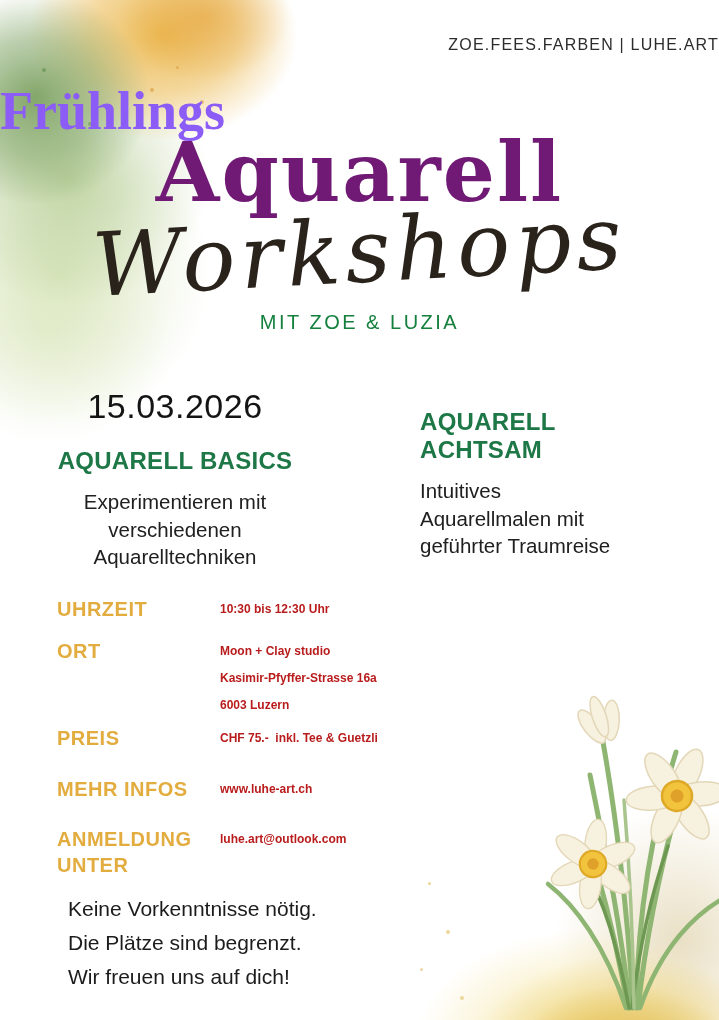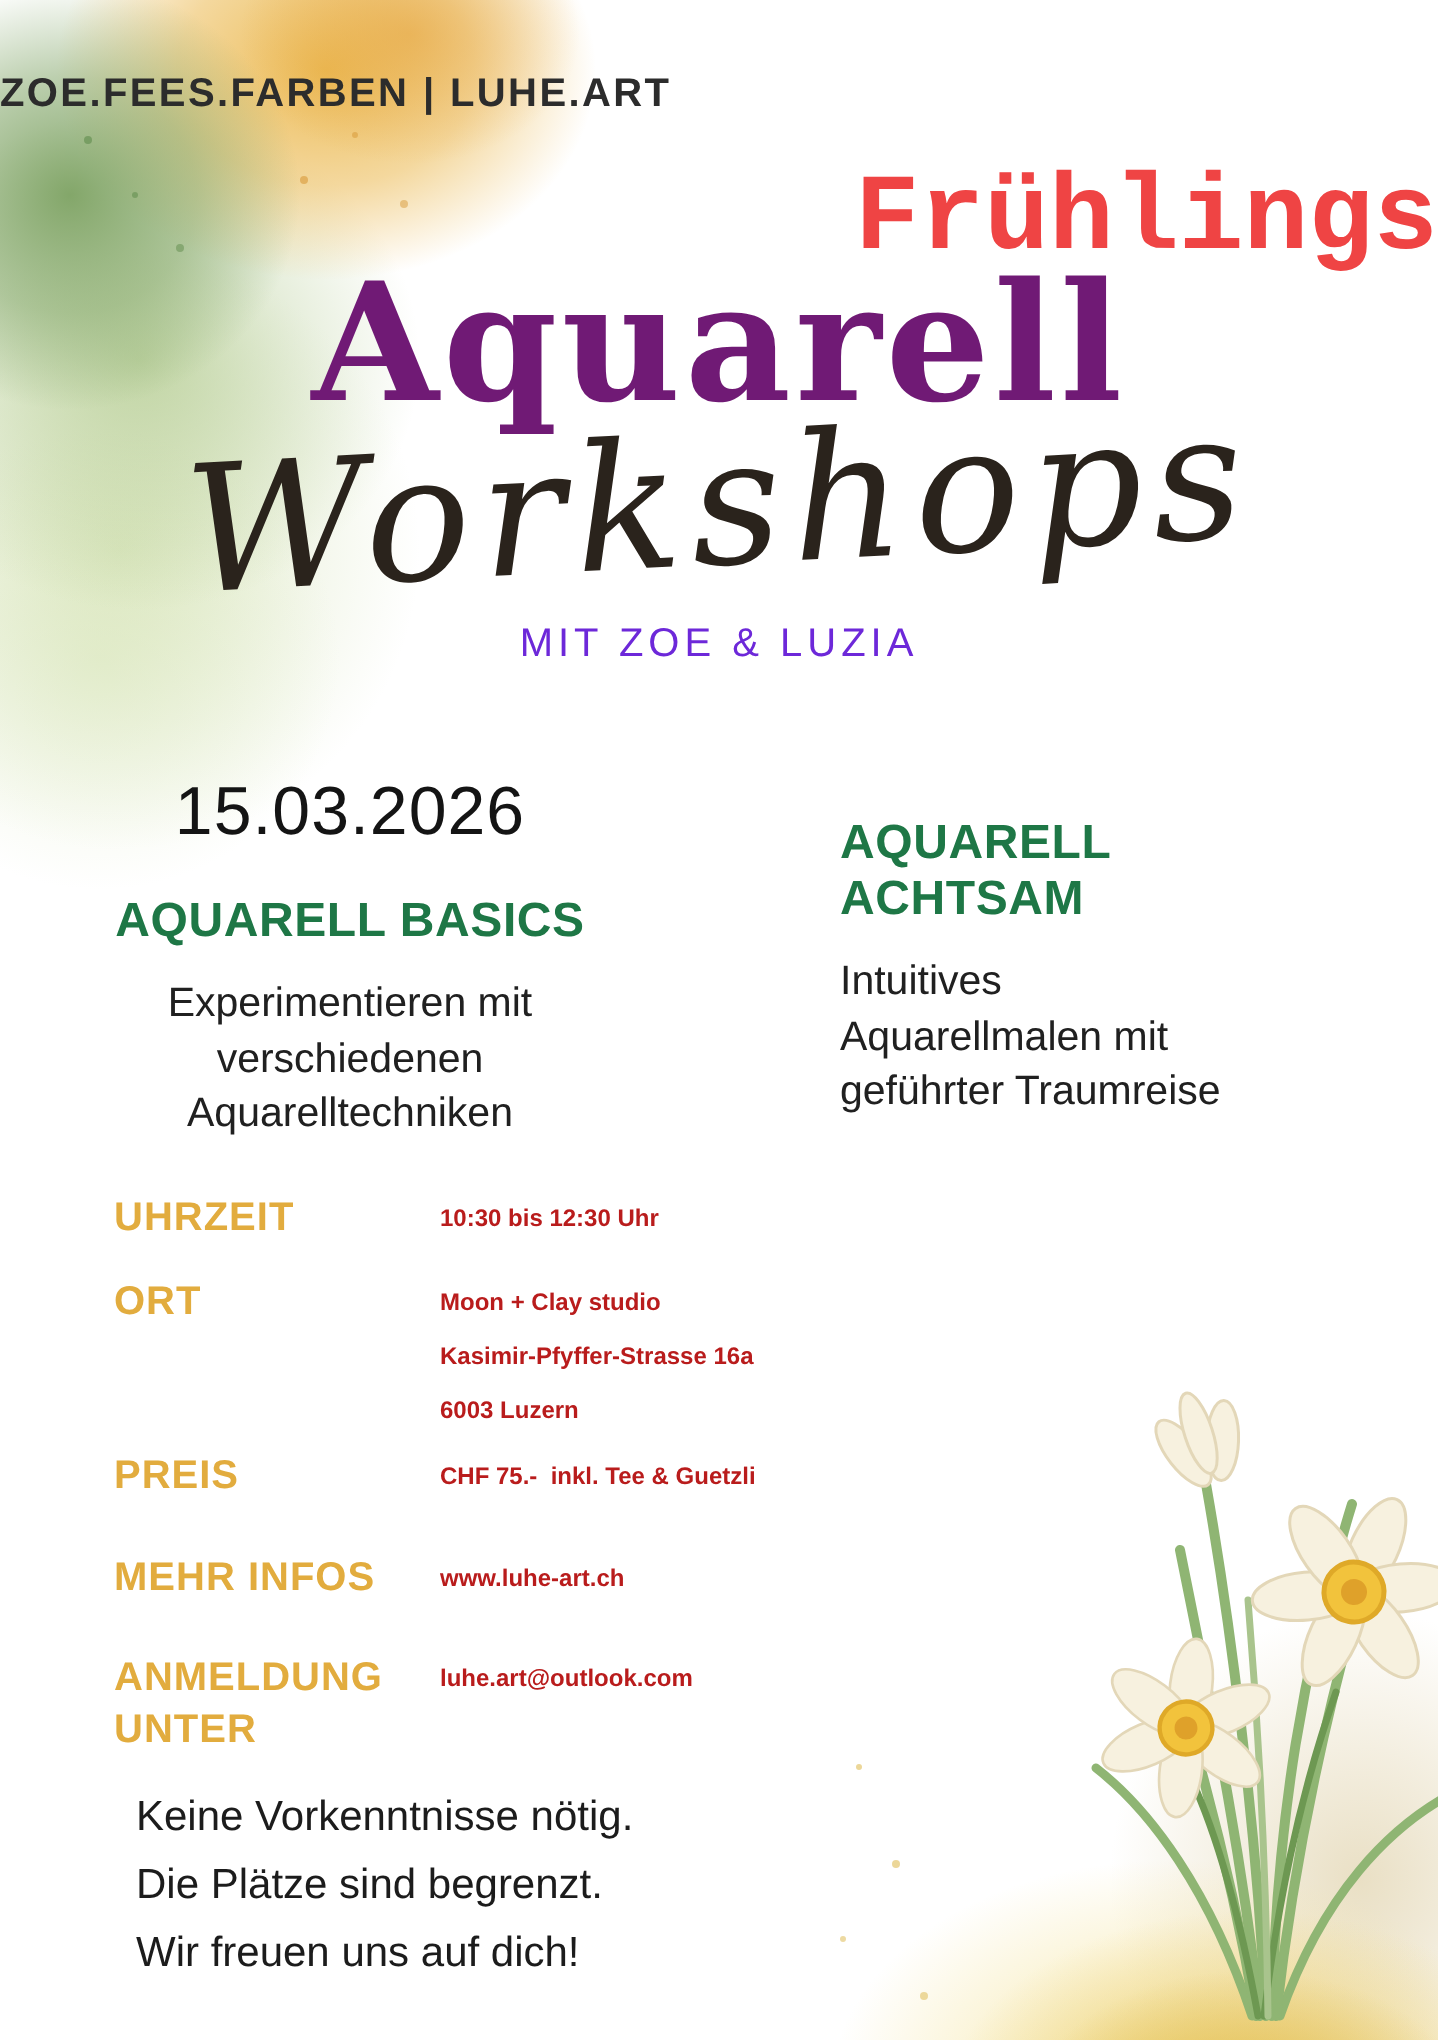--- a/index.html
+++ b/index.html
@@ -30,34 +30,34 @@
   .blob-mound-pale   {left:415px; top:930px; width:340px;height:230px;
     background:radial-gradient(closest-side, rgba(244,226,150,.95), rgba(244,226,150,0) 100%);}
   .blob-mound-mid    {left:470px; top:955px; width:310px;height:210px;
     background:radial-gradient(closest-side, rgba(235,203,104,.95), rgba(235,203,104,0) 100%);}
   .blob-mound-deep   {left:510px; top:985px; width:230px;height:160px;
     background:radial-gradient(closest-side, rgba(224,187,78,1), rgba(224,187,78,0) 100%);}
   .speck{position:absolute;border-radius:50%;pointer-events:none;}
   .daffodils{position:absolute;left:400px;top:680px;width:319px;height:340px;pointer-events:none;}
 
   
-  .brand{position:absolute;left:0;right:0;top:36px;text-align:left;
-    font-size:20px;font-weight:700;letter-spacing:1.2px;color:#2c2c2c;}
-  .title-gold{position:absolute;left:0;right:0;top:84px;text-align:right;
-    font-family:Liberation Mono, monospace;font-weight:700;font-size:54px;line-height:1;
-    color:#ef4444;}
+  .brand{position:absolute;left:0;right:0;top:36px;text-align:right;
+    font-size:16px;font-weight:400;letter-spacing:1.2px;color:#2c2c2c;}
+  .title-gold{position:absolute;left:0;right:0;top:84px;text-align:left;
+    font-family:Liberation Serif, serif;font-weight:700;font-size:54px;line-height:1;
+    color:#8b5cf6;}
   .title-green{position:absolute;left:0;right:0;top:131px;text-align:center;
     font-family:"DejaVu Serif", serif;font-weight:700;font-size:82px;line-height:1;
     letter-spacing:2px;color:#701a75;}
   .title-script{position:absolute;left:0;right:0;top:204px;text-align:center;
     font-family:"DejaVu Serif", serif;font-style:italic;font-weight:400;
     font-size:88px;line-height:1.1;letter-spacing:5px;color:#2a231c;
     transform:rotate(-3deg);}
   .subtitle{position:absolute;left:0;right:0;top:311px;text-align:center;
-    font-size:20px;font-weight:500;letter-spacing:2.5px;color:#6d28d9;}
+    font-size:20px;font-weight:500;letter-spacing:2.5px;color:#15803d;}
 
   
   .w-col{position:absolute;top:387px;width:250px;}
   .w-col.left{left:50px;text-align:center;} .w-col.right{left:420px;}
   .w-date{font-size:34px;font-weight:500;color:#141414;letter-spacing:.5px;}
   .w-name{margin-top:21px;font-size:24px;font-weight:700;letter-spacing:.3px;color:#1E7746;}
   .w-desc{margin-top:13px;font-size:20.5px;line-height:27.5px;color:#202020;white-space:pre-line;}
 
   
   .d-label{position:absolute;left:57px;width:152px;

